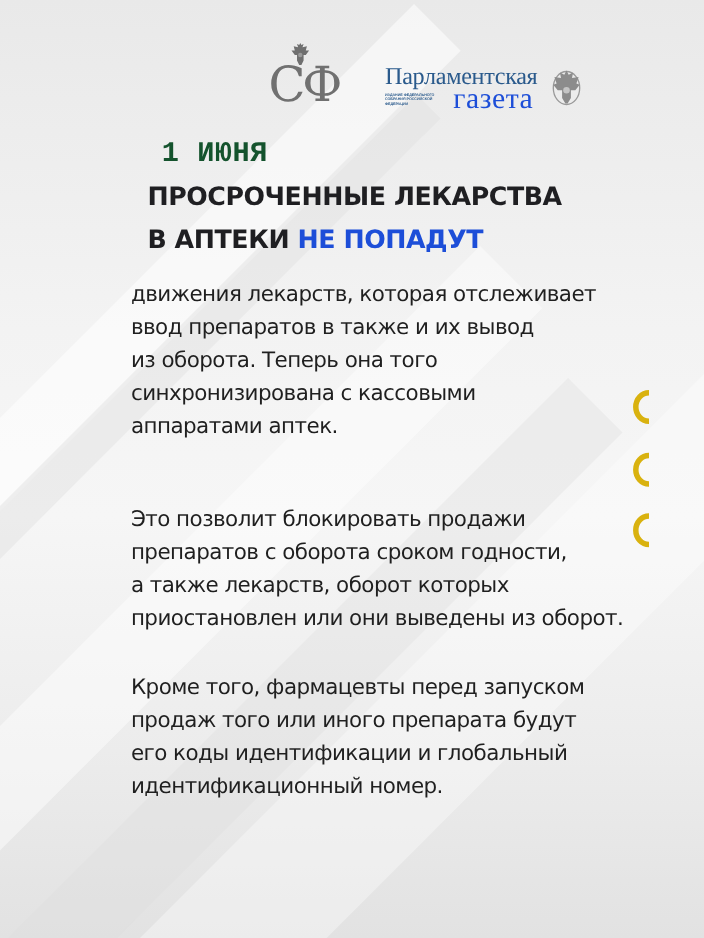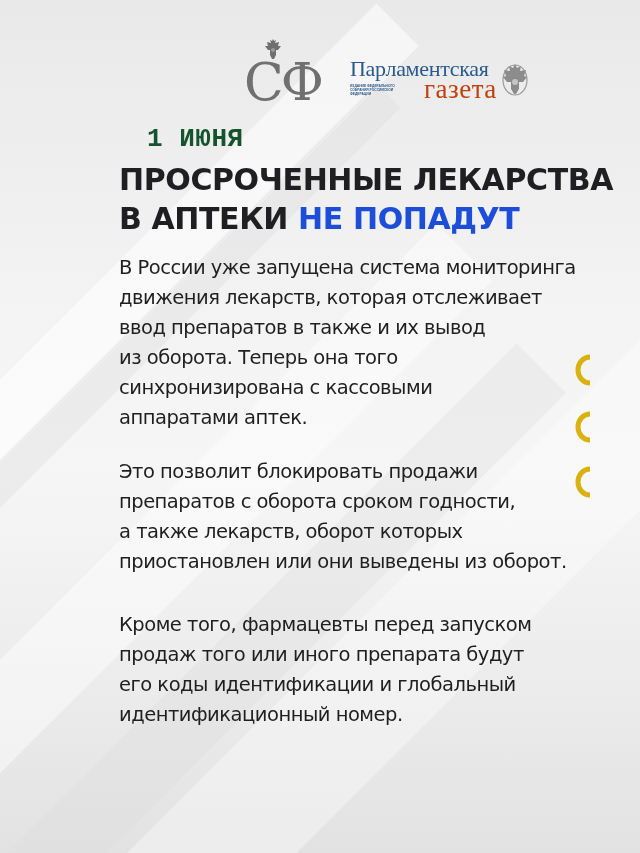--- a/index.html
+++ b/index.html
@@ -16,44 +16,44 @@
   .s2 { left: -260px; top: 720px; height: 34px; background: rgba(225,225,225,0.5); }
   .s3 { left: -200px; top: 860px; height: 80px; background: rgba(255,255,255,0.45); }
   .s4 { left: -120px; top: 980px; height: 70px; background: rgba(220,220,220,0.35); }
   .s5 { left: 80px; top: 900px; height: 120px; background: rgba(255,255,255,0.35); }
 
   .logos { position: absolute; top: 28px; left: 244px; width: 300px; height: 80px; }
   .sf-logo { position: absolute; left: 0; top: 0; width: 60px; height: 80px; }
   .sf-eagle { position: absolute; left: 20px; top: 10px; width: 18px; height: 22px; }
   .sf-text {
     position: absolute; left: 0; top: 28px; font-family: "DejaVu Serif", serif;
-    font-size: 52px; color: #707070; letter-spacing: -3px; line-height: 1;
+    font-size: 44px; color: #707070; letter-spacing: -3px; line-height: 1;
   }
   .pg-logo { position: absolute; left: 93px; top: 22px; width: 210px; height: 60px; margin-left: 13px; }
   .pg-title {
     position: absolute; left: 0; top: 6px; font-family: "Liberation Serif", serif;
     font-size: 22px; color: #2a5a8c; letter-spacing: -0.3px; white-space: nowrap;
   }
   .pg-sub {
-    position: absolute; left: 74px; top: 24px; font-family: "Liberation Serif", serif;
-    font-size: 27px; color: #c2410c; letter-spacing: 0.5px; white-space: nowrap;
+    position: absolute; left: 62px; top: 24px; font-family: "Liberation Serif", serif;
+    font-size: 27px; color: #1d4ed8; letter-spacing: 0.5px; white-space: nowrap;
   }
   .pg-note {
     position: absolute; left: 0; top: 34px; width: 60px; font-family: "Liberation Sans", sans-serif;
     font-size: 3.3px; line-height: 4px; color: #2a5a8c; font-weight: bold; text-transform: uppercase;
   }
   .pg-emblem { position: absolute; left: 150px; top: 8px; width: 30px; height: 40px; }
 
   .date {
     position: absolute; left: 119px; top: 124px; font-family: Liberation Mono, monospace;
     font-weight: bold; font-size: 26px; color: #14532d; letter-spacing: 0.5px; margin-left: 28px;
   }
   .headline {
-    position: absolute; left: 119px; top: 160px; font-family: "DejaVu Sans", sans-serif;
-    font-weight: bold; font-size: 30px; line-height: 39px; color: #1f1f22; letter-spacing: -0.4px;
+    position: absolute; left: 134px; top: 160px; font-family: "DejaVu Sans", sans-serif;
+    font-weight: bold; font-size: 23px; line-height: 39px; color: #1f1f22; letter-spacing: -0.4px;
     white-space: nowrap;
   }
   .headline .accent { color: #1d4ed8; }
 
   .para {
     position: absolute; left: 119px; font-family: "DejaVu Sans", sans-serif;
     font-size: 19.5px; line-height: 30px; color: #1f1f1f; letter-spacing: -0.5px;
   }
   .para div { white-space: nowrap; }
   .p1 { top: 253px; }
@@ -94,21 +94,20 @@
 </div>
 
 <div class="date">1 ИЮНЯ</div>
 
 <div class="headline">
   <div>ПРОСРОЧЕННЫЕ ЛЕКАРСТВА</div>
   <div><span>В АПТЕКИ </span><span class="accent">НЕ ПОПАДУТ</span></div>
 </div>
 
 <div class="para p1">
-  <div>В России уже запущена система мониторинга</div>
   <div>движения лекарств, которая отслеживает</div>
   <div>ввод препаратов в также и их вывод</div>
   <div>из оборота. Теперь она того</div>
   <div>синхронизирована с кассовыми</div>
   <div>аппаратами аптек.</div>
 </div>
 
 <div class="para p2">
   <div>Это позволит блокировать продажи</div>
   <div>препаратов с оборота сроком годности,</div>

